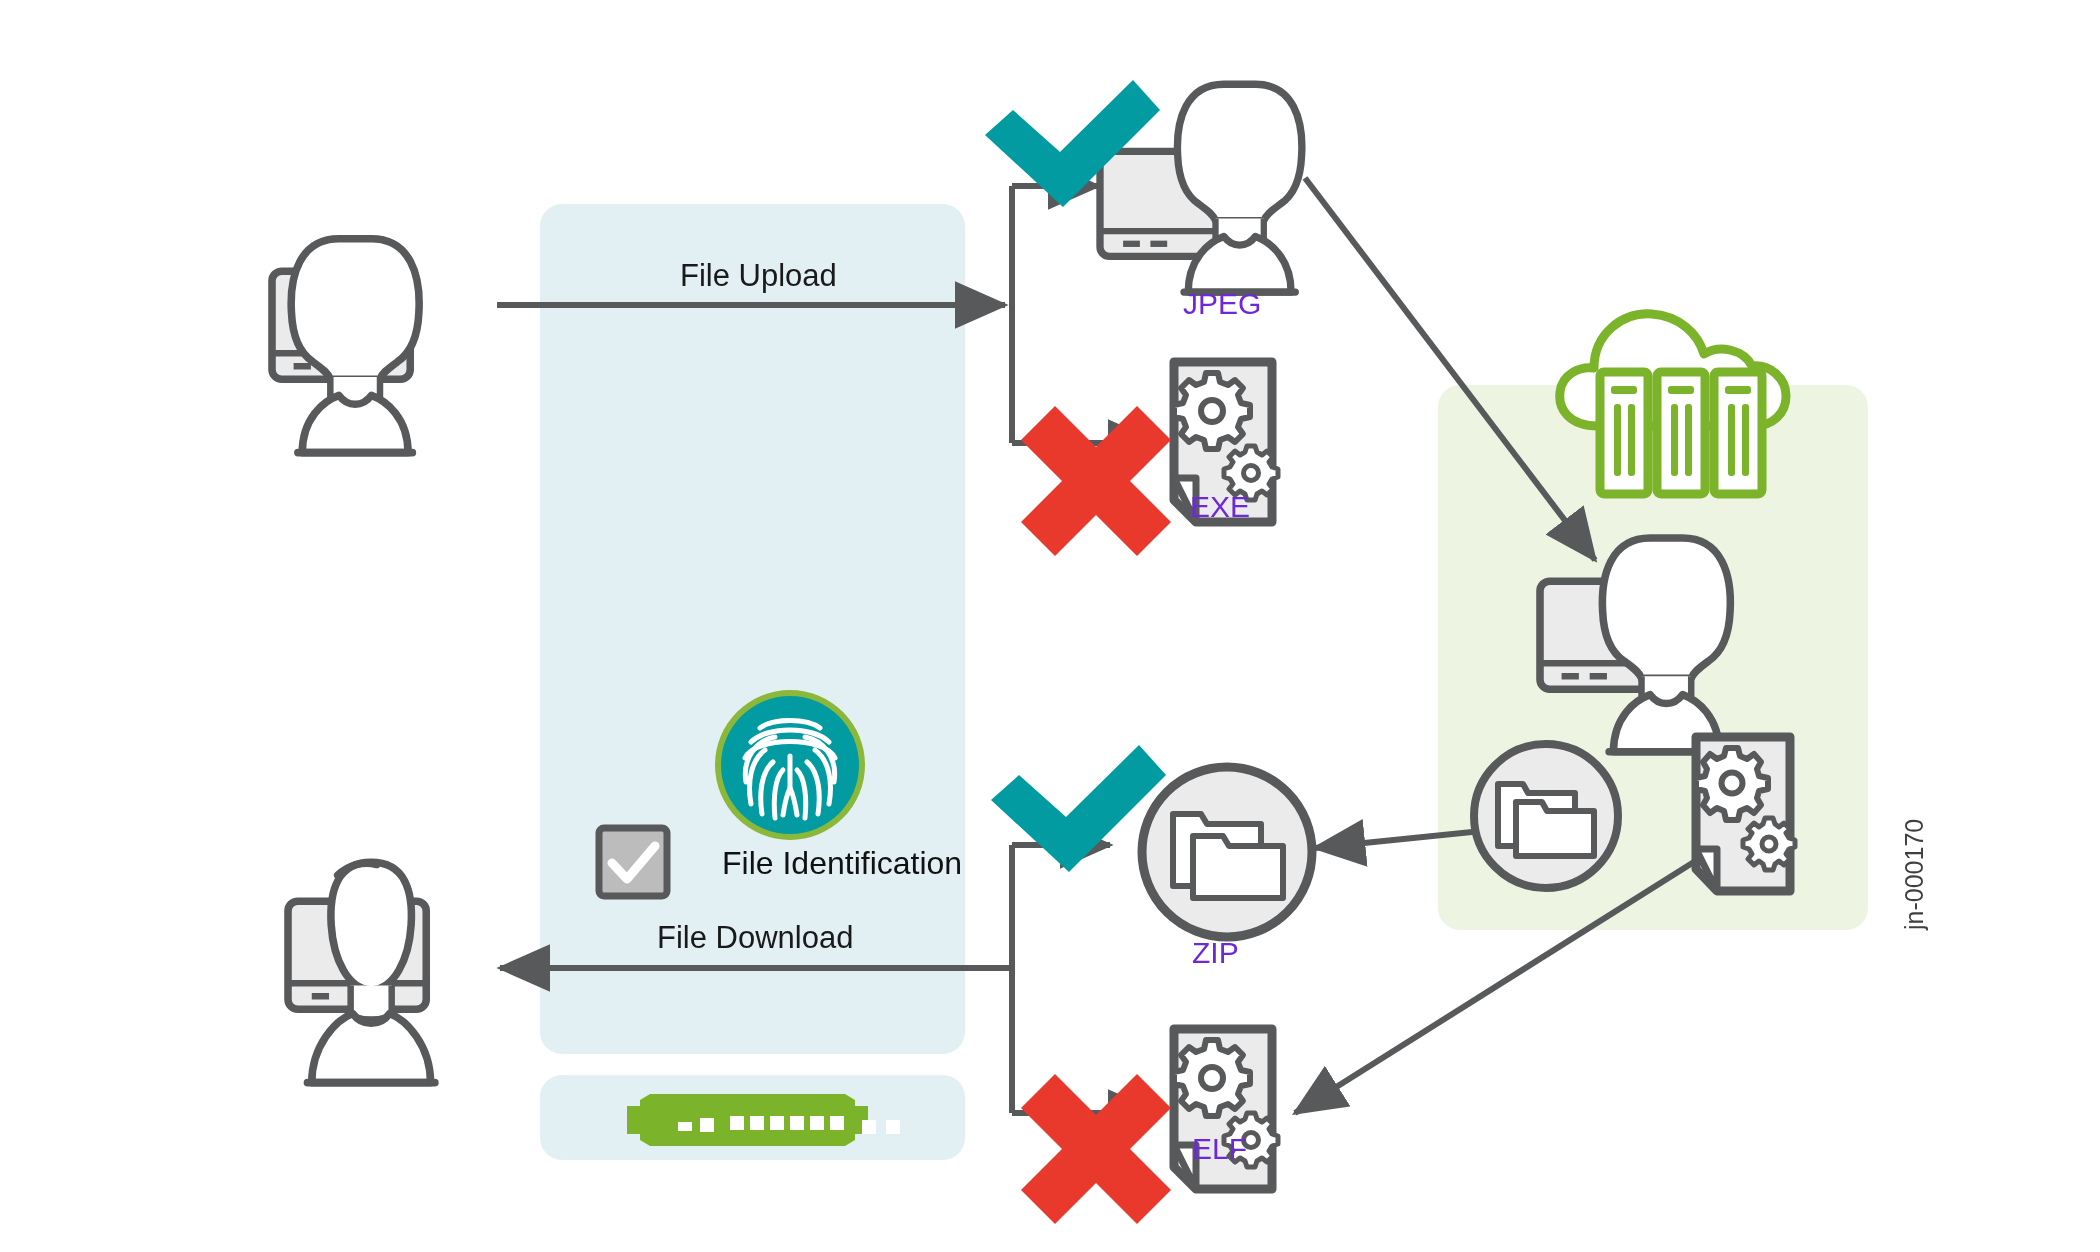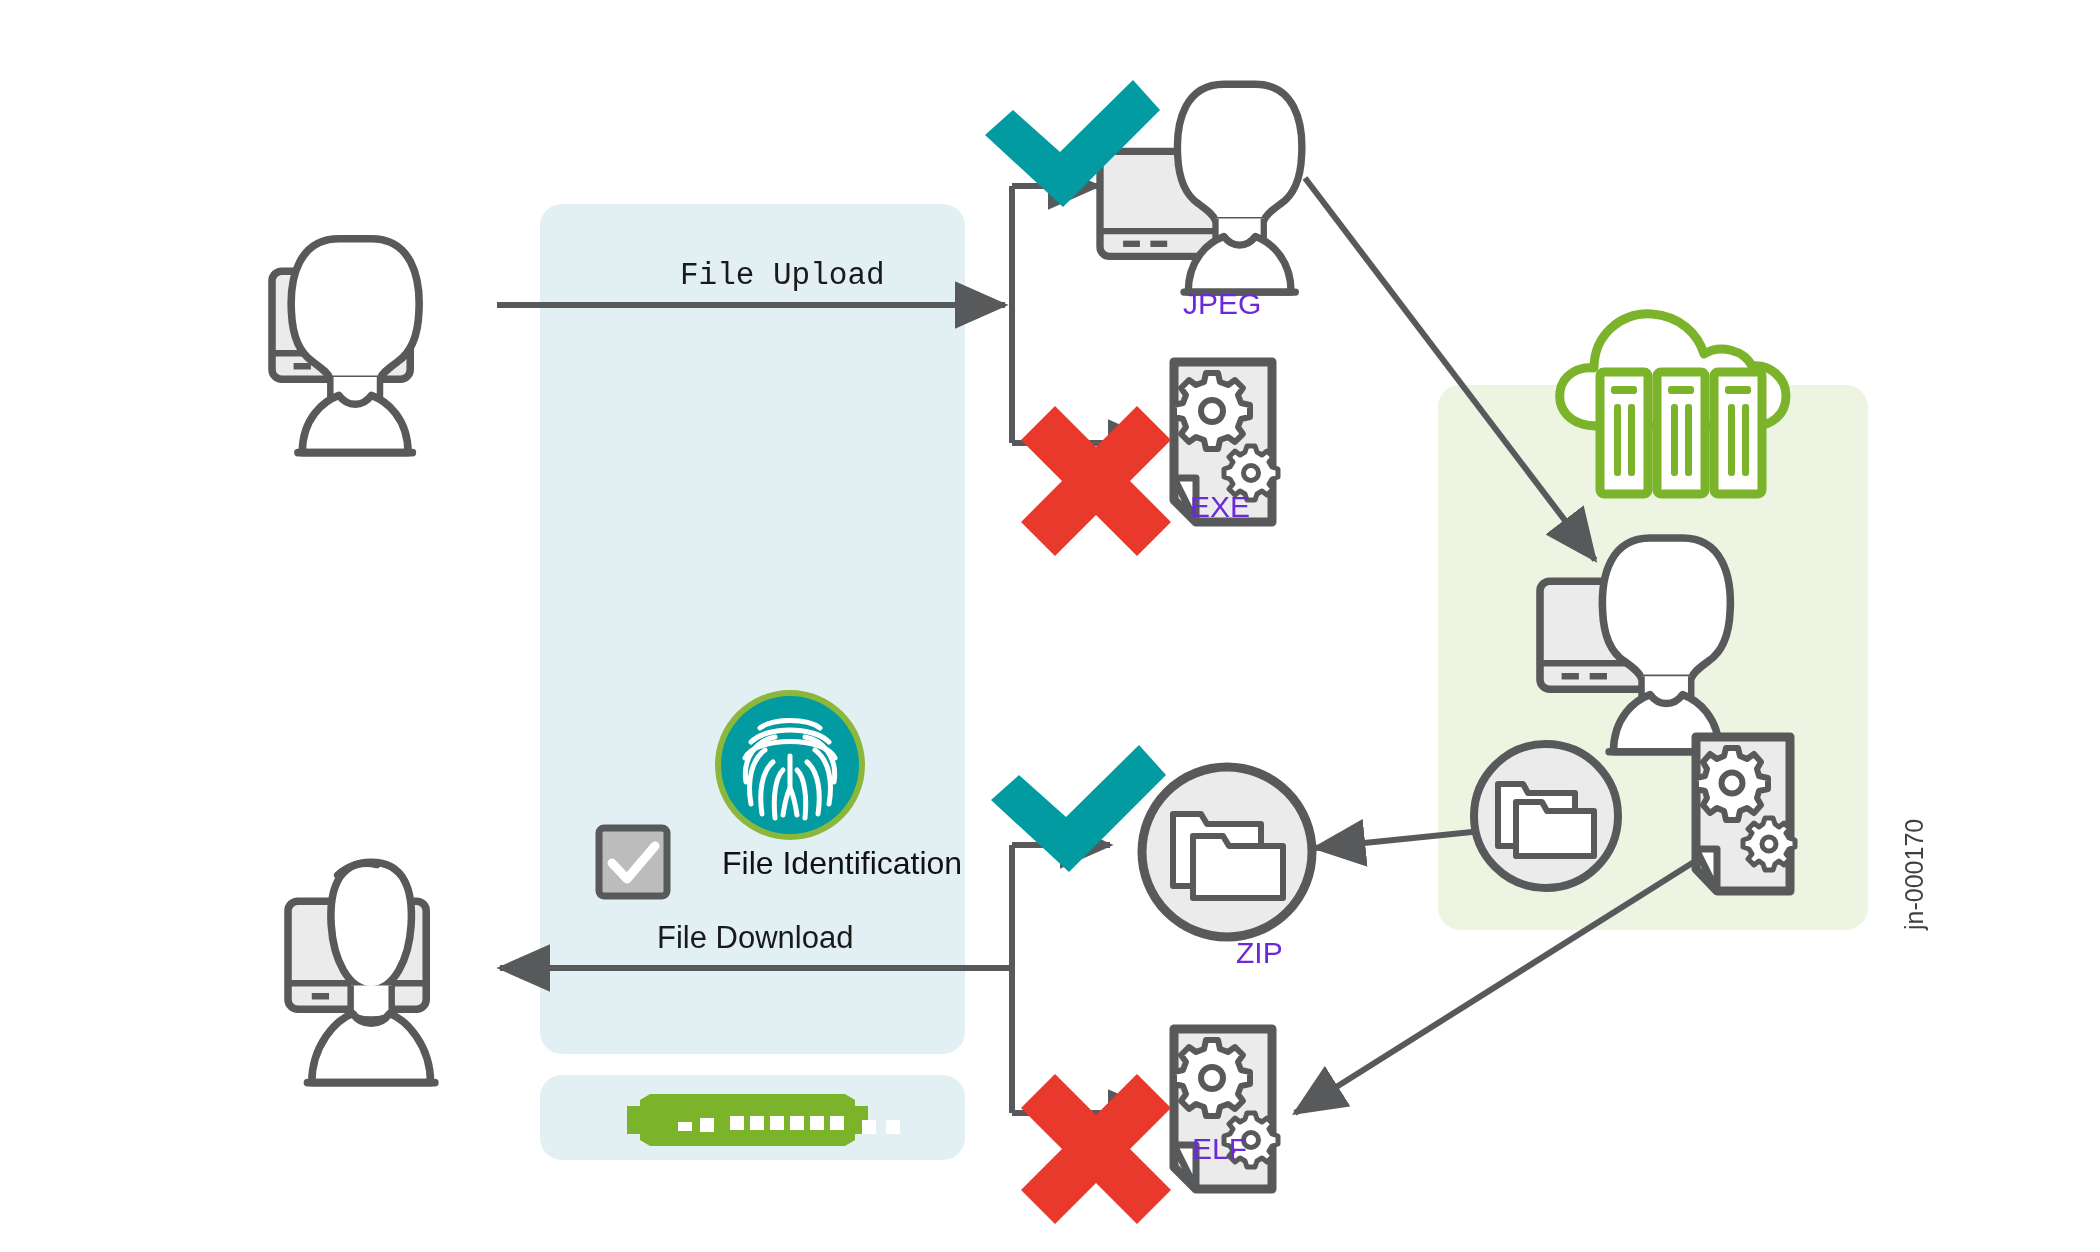--- a/index.html
+++ b/index.html
@@ -307,29 +307,29 @@
       <g transform="translate(79,106)" fill="#ffffff" stroke="#58595b" stroke-width="5" stroke-linejoin="round">
         <path d="M-4,-21 L4,-21 L6,-15 L10,-12 L15,-16 L21,-10 L17,-6 L20,-1 L26,1 L26,8 L20,10 L17,15
                  L21,20 L15,26 L10,22 L6,25 L4,31 L-4,31 L-6,25 L-10,22 L-15,26 L-21,20 L-17,15
                  L-20,10 L-26,8 L-26,1 L-20,-1 L-17,-6 L-21,-10 L-15,-16 L-10,-12 L-6,-15 Z"></path>
         <circle cx="0" cy="5" r="7" fill="#ffffff"></circle>
       </g>
     </g>
 
   </svg>
 
-  <div class="lbl lbl-flow" style="left:680px; top:258px;font-family:Liberation Mono, monospace;">File Upload</div>
+  <div class="lbl lbl-flow" style="left:680px; top:258px;">File Upload</div>
 
   <div class="lbl lbl-flow" style="left:657px; top:920px;text-align:center;">File Download</div>
 
   <div class="lbl lbl-ident" style="left:682px; top:845px;">File Identification</div>
 
   <div class="lbl lbl-node" style="left:1183px; top:287px;">JPEG</div>
 
   <div class="lbl lbl-node" style="left:1190px; top:490px;">EXE</div>
 
-  <div class="lbl lbl-node" style="left:1192px; top:936px;margin-left:44px;">ZIP</div>
+  <div class="lbl lbl-node" style="left:1192px; top:936px;">ZIP</div>
 
   <div class="lbl lbl-node" style="left:1192px; top:1132px;">ELF</div>
 
   <div class="watermark" style="left:1900px; top:930px;">jn-000170</div>
 
 </div>
 
 </body></html>

